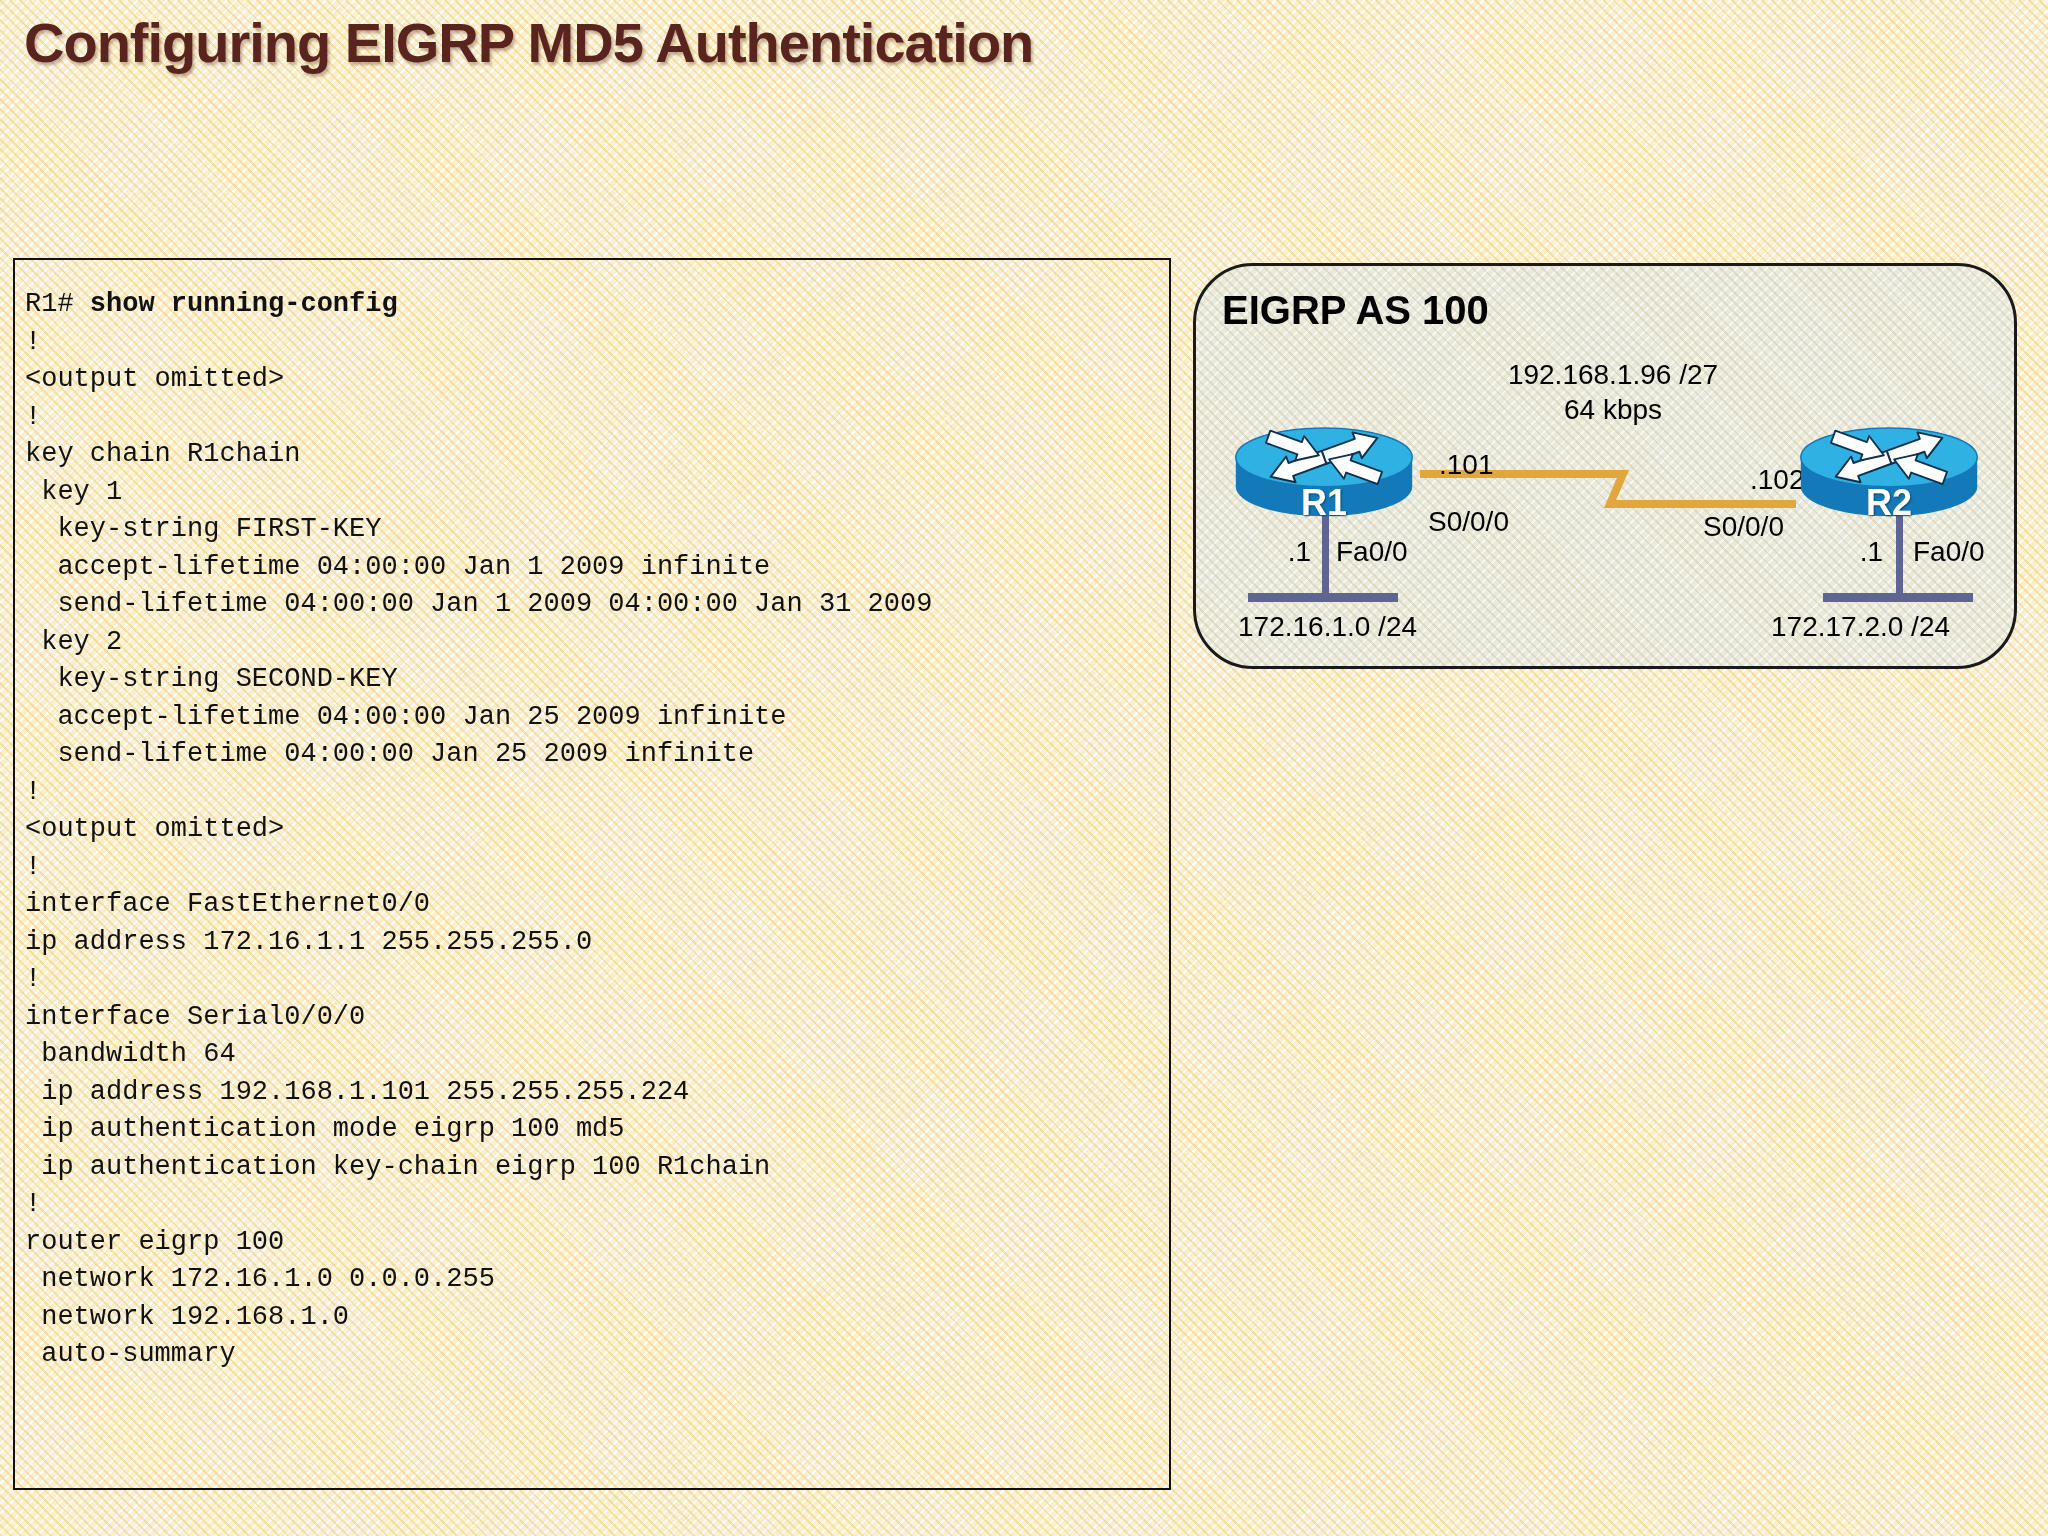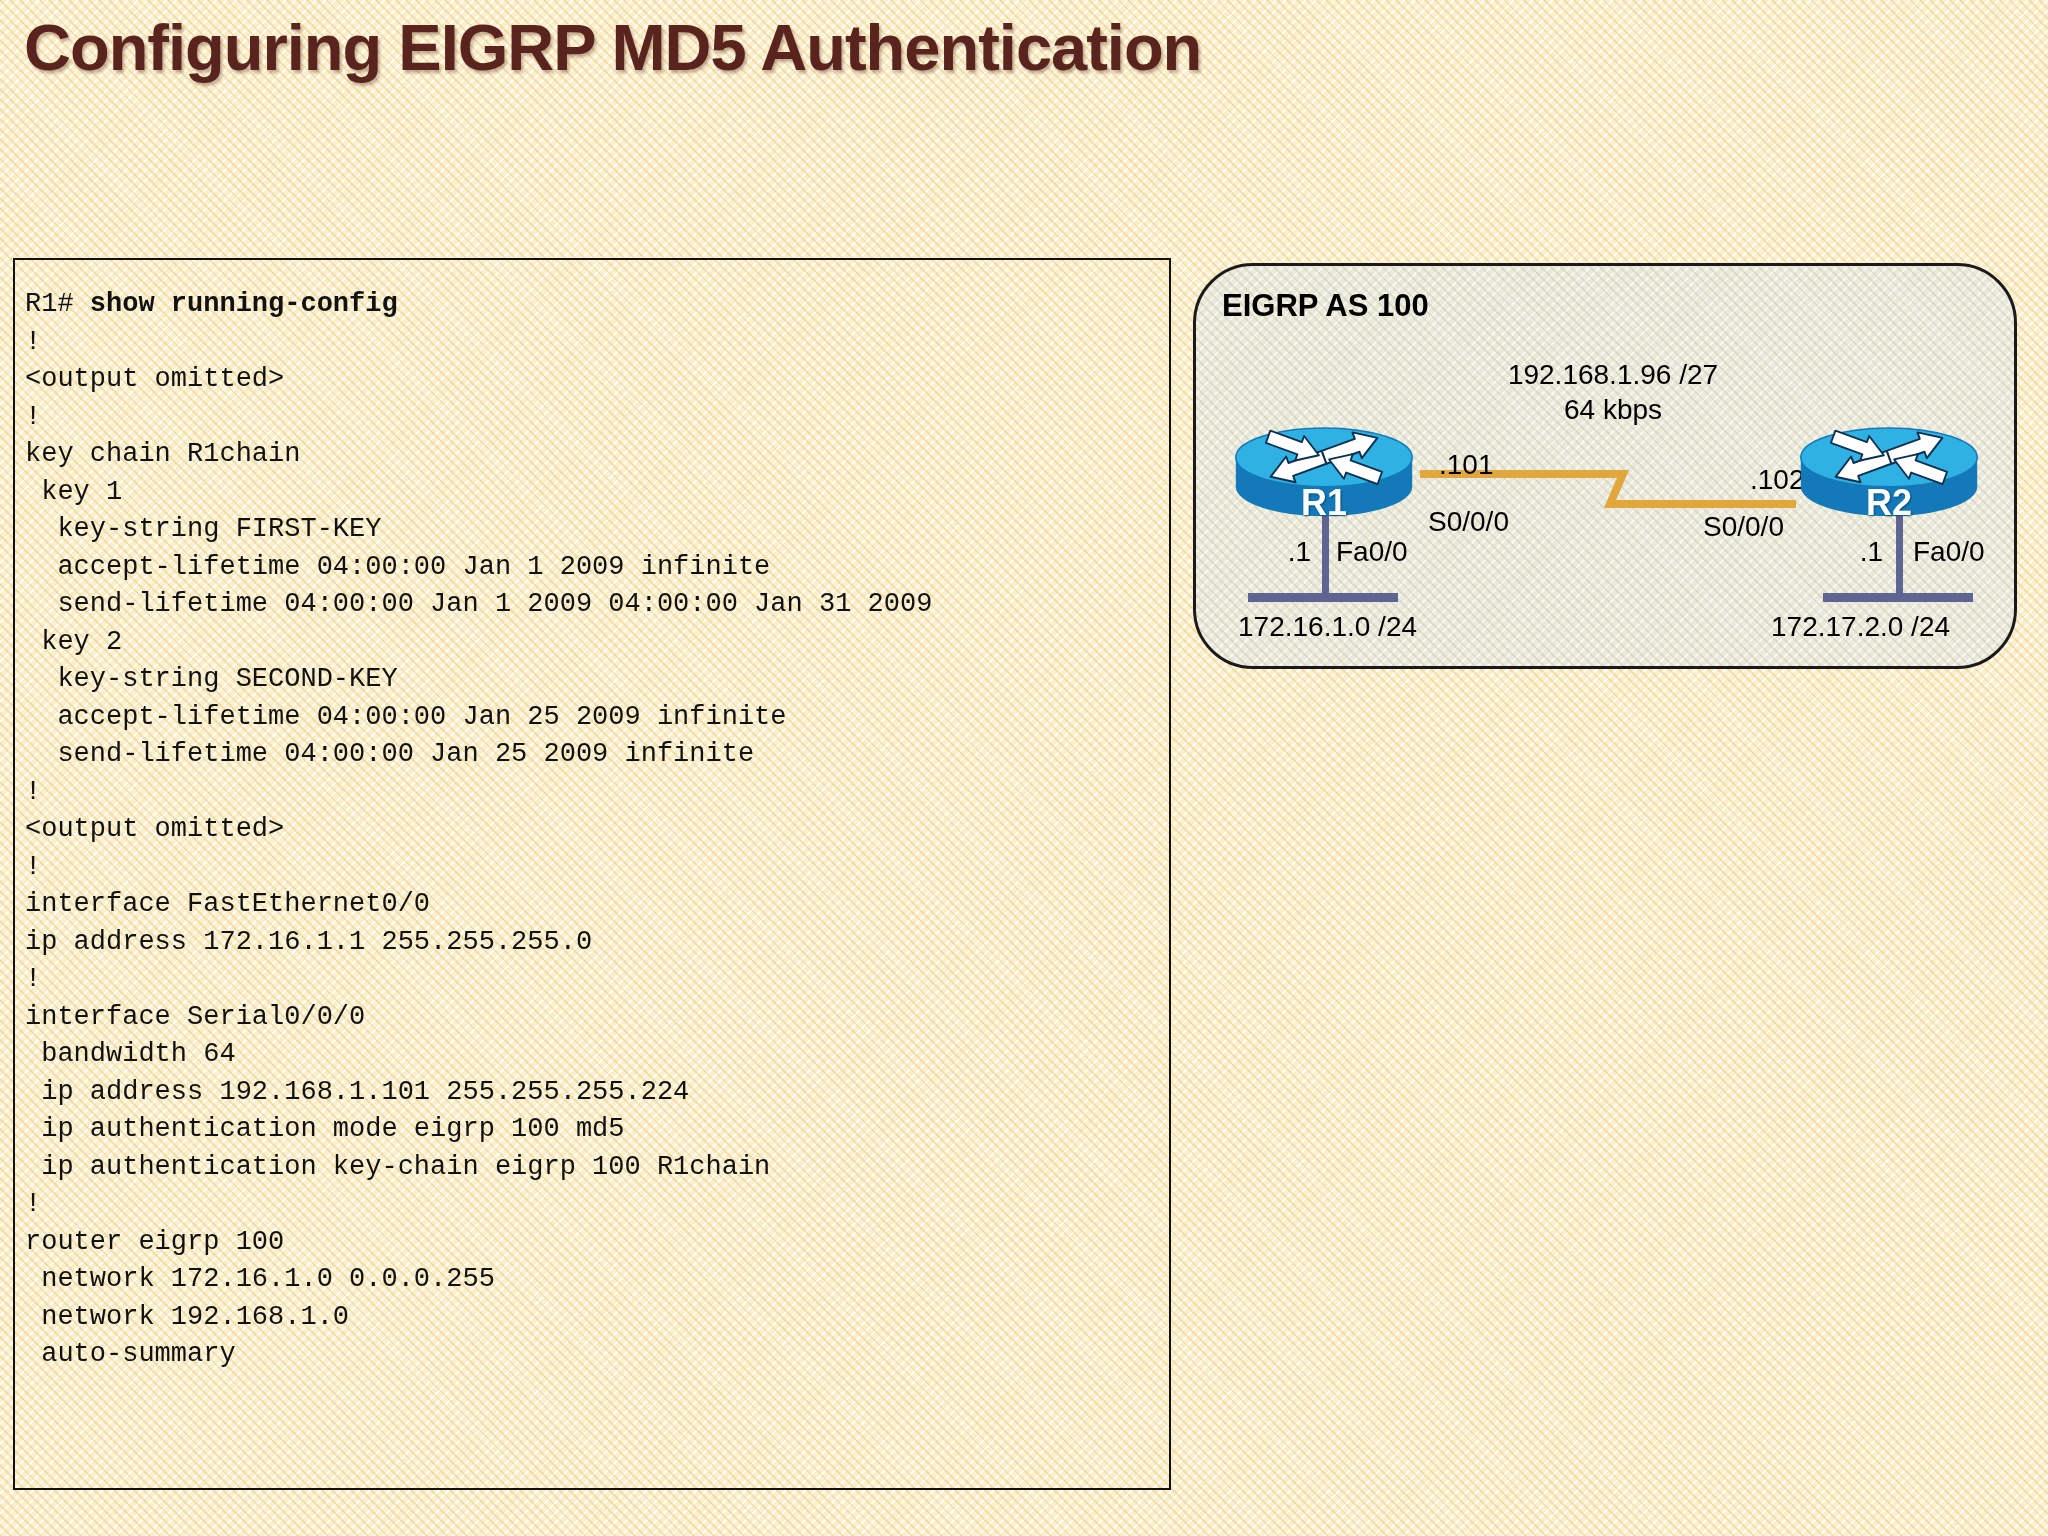--- a/index.html
+++ b/index.html
@@ -8,21 +8,21 @@
     width:2048px;height:1536px;
     overflow:hidden;
     background-color:#FAF0CF;
     background-image:
       repeating-linear-gradient(45deg, rgba(240,198,106,.45) 0 2px, rgba(0,0,0,0) 2px 7px),
       repeating-linear-gradient(-45deg, rgba(255,255,255,.85) 0 2px, rgba(0,0,0,0) 2px 7px);
     font-family:"Liberation Sans", sans-serif;
   }
   .slide-title{
     position:absolute;left:24px;top:10px;
-    font-size:65px;font-weight:bold;letter-spacing:-1px;
+    font-size:56px;font-weight:bold;letter-spacing:-1px;
     color:var(--title-text,#5A241E);
     text-shadow:2px 3px 3px rgba(90,40,30,.35);
   }
   
   .term{
     position:absolute;left:13px;top:258px;width:1158px;height:1232px;
     border:2px solid #111;box-sizing:border-box;
     padding:26px 10px;
     font-family:"Liberation Mono","DejaVu Sans Mono",monospace;
     font-size:27px;line-height:37.5px;color:#111;
@@ -32,21 +32,21 @@
   
   .diagram{
     position:absolute;left:1193px;top:263px;width:824px;height:406px;
     border:3px solid #1a1a1a;border-radius:60px;box-sizing:border-box;
     background-color:var(--diagram-bg,#E9EADD);
     background-image:
       repeating-linear-gradient(45deg, rgba(203,192,148,.38) 0 2px, rgba(0,0,0,0) 2px 7px),
       repeating-linear-gradient(-45deg, rgba(255,255,255,.6) 0 2px, rgba(0,0,0,0) 2px 7px);
   }
   .diagram .lbl{position:absolute;color:#000;font-size:28px;white-space:nowrap;}
-  .diagram .as-label{left:26px;top:22px;font-size:31px;font-weight:bold;}
+  .diagram .as-label{left:26px;top:22px;font-size:40px;font-weight:bold;}
   .linknet{left:292px;top:93px;width:250px;text-align:center;white-space:nowrap;}
   .linkspeed{left:292px;top:128px;width:250px;text-align:center;}
   .wire-svg{position:absolute;left:0;top:0;}
   .router{position:absolute;width:196px;height:100px;}
   .router .rname{
     position:absolute;left:0;top:58px;width:100%;text-align:center;
     color:#fff;font-size:36px;font-weight:bold;
     text-shadow:1px 1px 2px rgba(0,40,70,.6);
   }
   .eth-stem{position:absolute;width:7px;height:77px;top:250px;background:var(--ethernet,#5E6593);}

